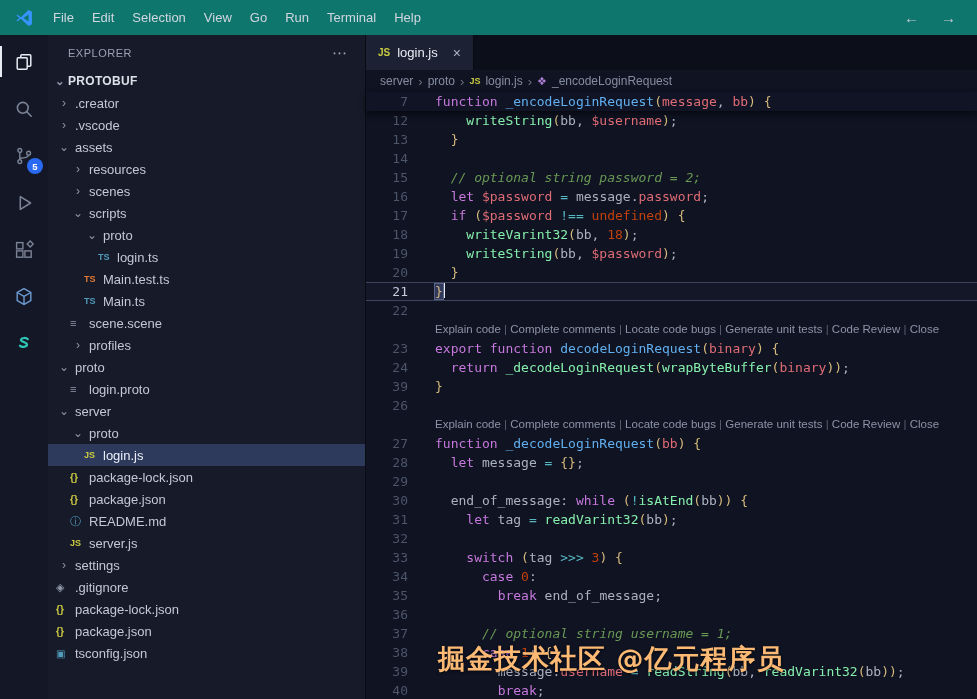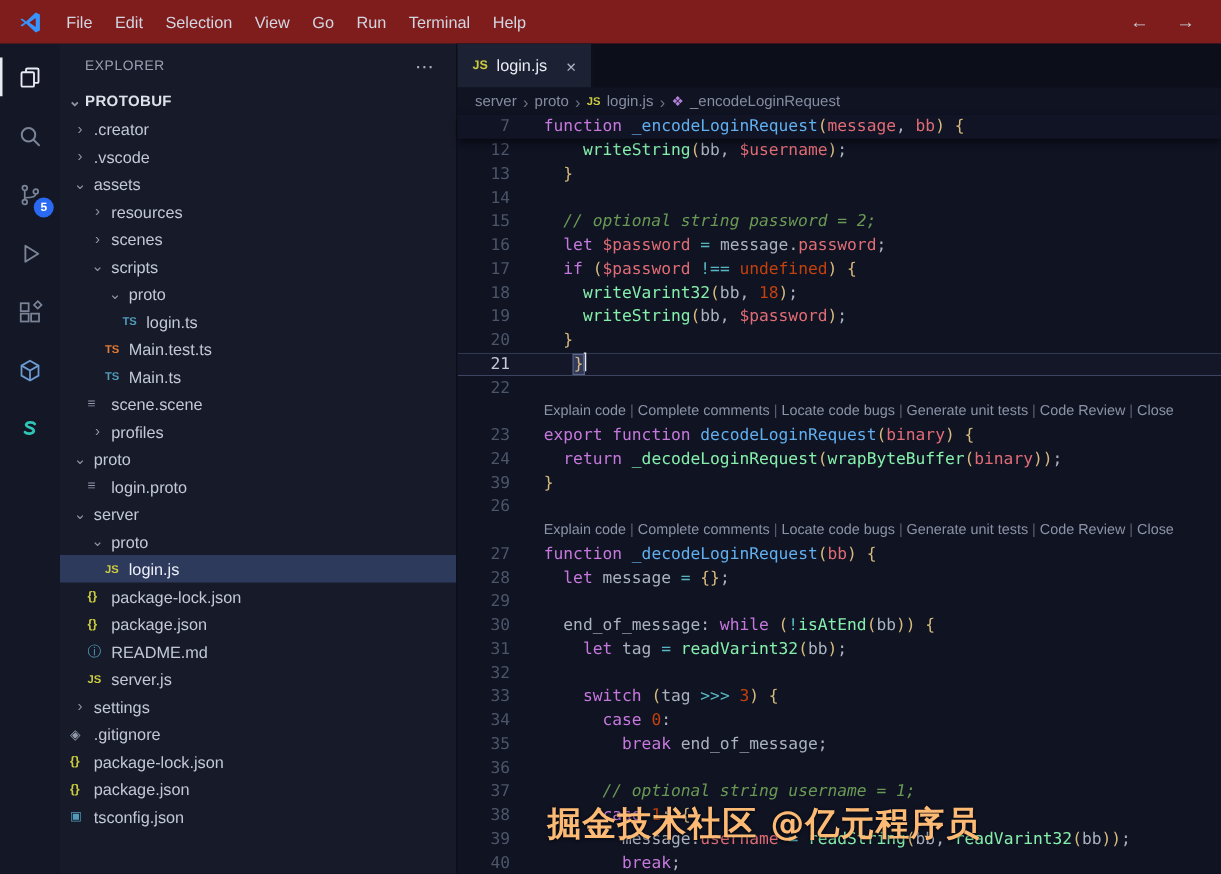--- a/index.html
+++ b/index.html
@@ -1,21 +1,21 @@
 <!DOCTYPE html>
 <html><head>
 <meta charset="utf-8">
 <style>
   * { margin:0; padding:0; box-sizing:border-box; }
   html,body { width:977px; height:699px; overflow:hidden; }
   body { font-family:"Liberation Sans",sans-serif; background:#0f1322; color:#c5cad6; }
   .window { width:977px; height:699px; display:flex; flex-direction:column; }
 
   
-  .titlebar { height:35px; flex:none; background:#7f1d1d; display:flex; align-items:center; padding:0 10px; }
+  .titlebar { height:35px; flex:none; background:#0f766e; display:flex; align-items:center; padding:0 10px; }
   .vscode-logo { width:24px; height:24px; margin:0 8px 0 2px; display:flex; align-items:center; justify-content:center; }
   .menu-bar { display:flex; }
   .menu-item { padding:4px 9px; font-size:13px; color:#d2d6e0; border-radius:4px; cursor:default; }
   .tb-spacer { flex:1; }
   .nav-arrow { font-size:15px; color:#c9cdd8; padding:2px 11px; }
 
   .main { flex:1; display:flex; min-height:0; }
 
   
   .activitybar { width:48px; flex:none; background:#141826; display:flex; flex-direction:column; align-items:center; padding-top:3px; }
@@ -54,21 +54,21 @@
   .bc-js { color:#cbcb41; font-size:9px; font-weight:700; }
   .bc-method { color:#b180d7; font-size:11px; }
   .bc-item { cursor:default; }
 
   
   .code-wrap { flex:1; position:relative; font-family:"DejaVu Sans Mono","Liberation Mono",monospace; font-size:13px; min-height:0; background:#0f1322; }
   .sticky-line { height:19px; display:flex; background:#101425; position:relative; z-index:3; box-shadow:0 3px 6px rgba(0,0,0,.55); line-height:19px; white-space:pre; }
   .code-line { display:flex; height:19px; line-height:19px; white-space:pre; position:relative; }
   .gutter { width:42px; flex:none; text-align:right; color:#4d5569; }
   .line-content { padding-left:27px; }
-  .code-line.current { box-shadow: inset 0 1px 0 #3c4460, inset 0 -1px 0 #3c4460; background:rgba(90,100,140,.06);gap:24px; }
+  .code-line.current { box-shadow: inset 0 1px 0 #3c4460, inset 0 -1px 0 #3c4460; background:rgba(90,100,140,.06); }
   .code-line.current .gutter { color:#c6cbdb; }
   .lens-row { height:19px; line-height:19px; padding-left:69px; font-size:11.5px; color:#8c93a6; font-family:"Liberation Sans",sans-serif; white-space:pre; }
   .lens-link { cursor:default; }
   .lens-sep { color:#5a6072; }
 
   .tk-kw{color:#c678dd} .tk-fn{color:#61afef} .tk-call{color:#86efac} .tk-var{color:#e06c75}
   .tk-num{color:#c2410c} .tk-op{color:#56b6c2} .tk-cm{color:#6a9955;font-style:italic}
   .tk-tx{color:#abb2bf} .tk-br{color:#d7ba7d}
   .tk-bm{outline:1px solid #5a6484; background:#30395c;}
   .cursor{display:inline-block;width:2px;height:15px;background:#e8ebf2;vertical-align:-2px;}

